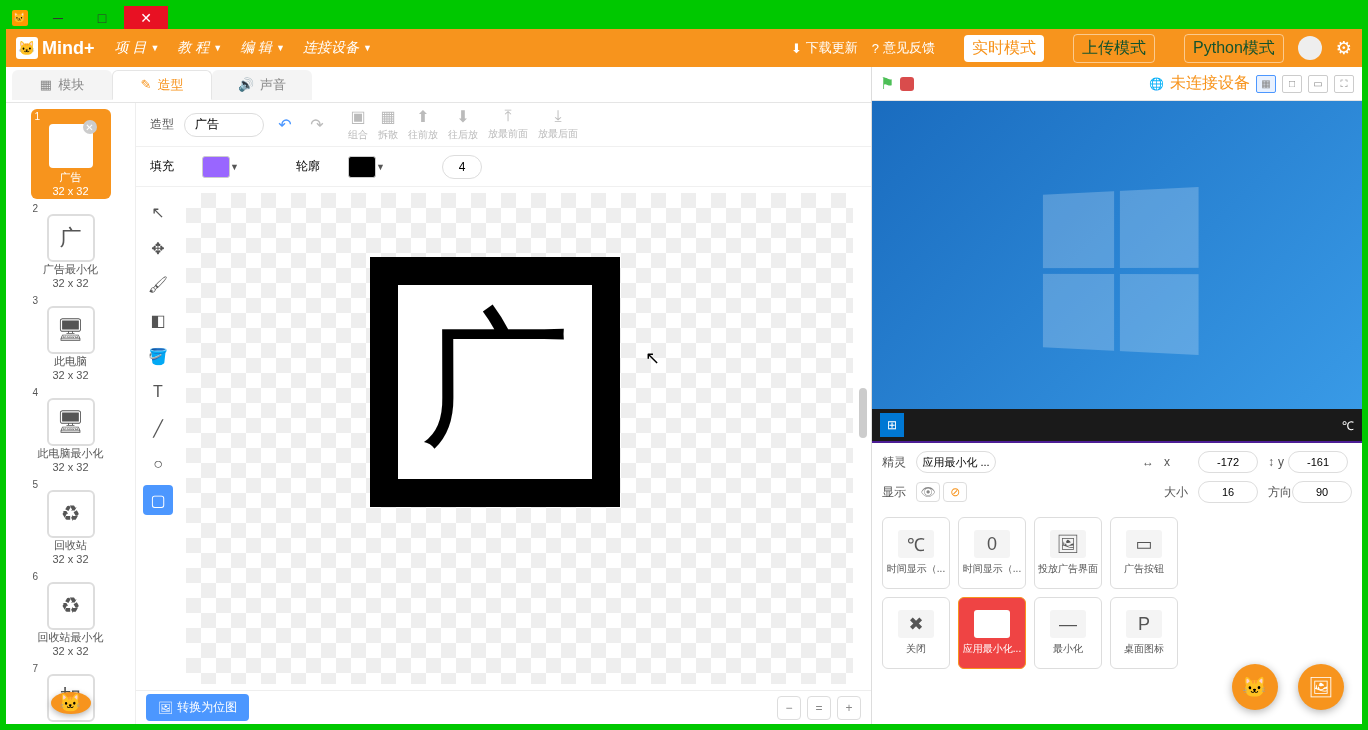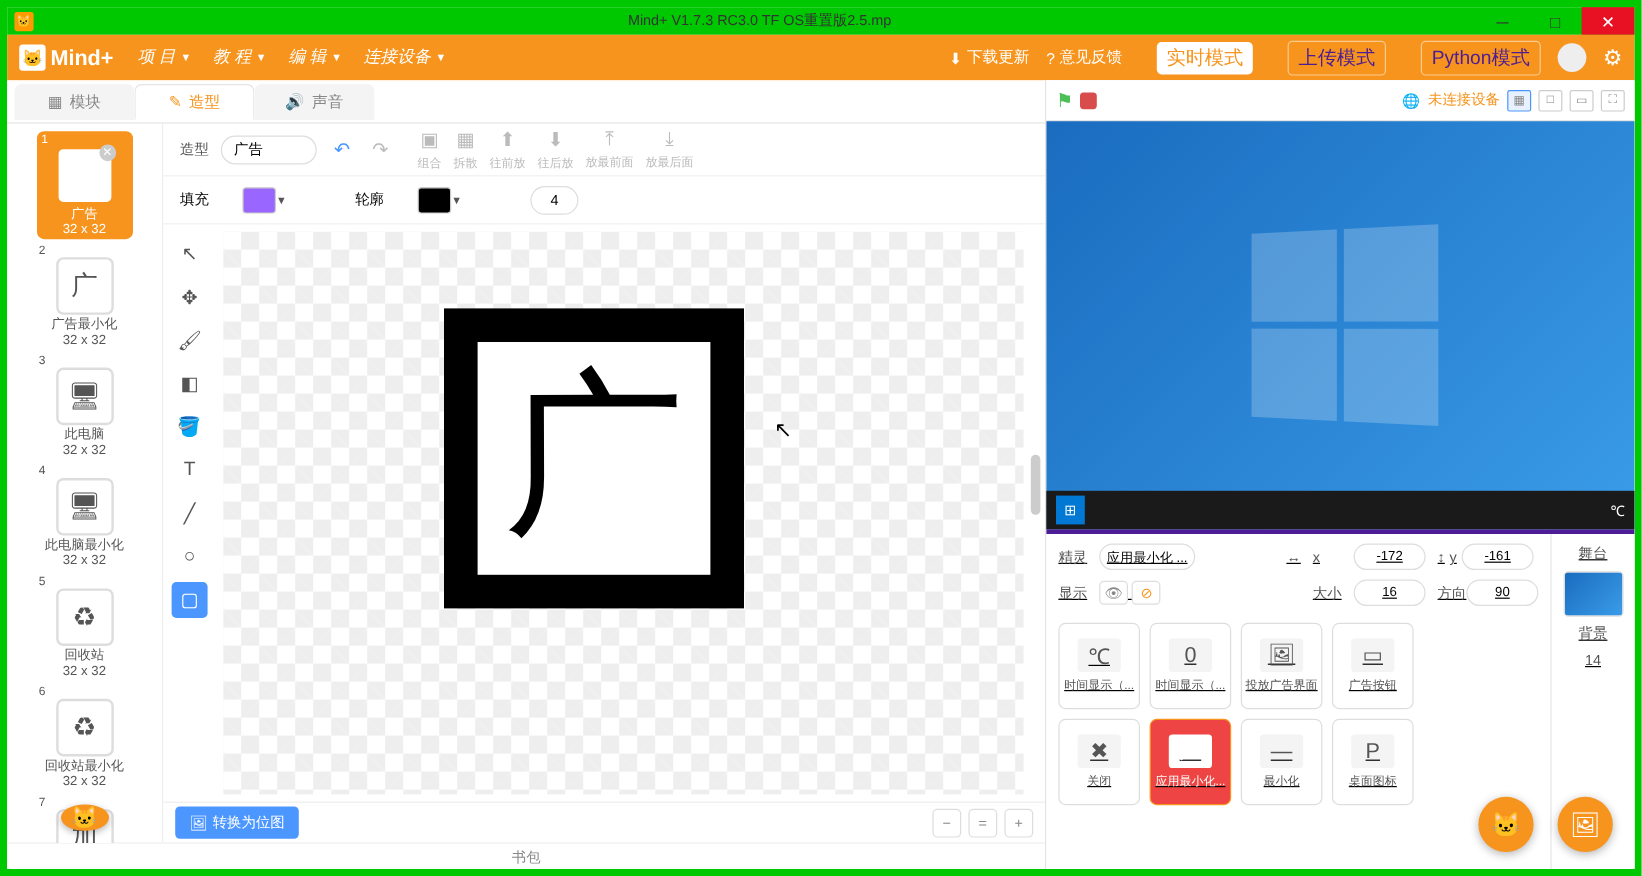--- a/index.html
+++ b/index.html
@@ -13,21 +13,21 @@
 .titlebar .winbtn.close { background: #e81123; color:#fff; }
 .menubar { height: 38px; background: #f7941d; display: flex; align-items: center; padding: 0 10px; color: #fff; }
 .logo { display: flex; align-items: center; font-size: 18px; font-weight: bold; margin-right: 20px; }
 .logo-icon { width: 22px; height: 22px; background: #fff; border-radius: 3px; margin-right: 4px; display:flex;align-items:center;justify-content:center;font-size:14px;}
 .menu-item { margin-right: 18px; font-size: 14px; display: flex; align-items: center; cursor: pointer; font-style: italic; }
 .menu-item .arrow { margin-left: 4px; font-size: 9px; }
 .spacer { flex: 1; }
 .menubar-right { display: flex; align-items: center; gap: 14px; }
 .rbtn { color: #fff; font-size: 13px; display: flex; align-items: center; gap: 4px; cursor: pointer; }
 .modechip { background: #fff; color: #f7941d; padding: 3px 8px; border-radius: 4px; font-size: 16px; margin-left: 15px; }
-.modechip.o { background: transparent; color: #4c1d95; border: 1px solid rgba(255,255,255,0.5); }
+.modechip.o { background: transparent; color: #14532d; border: 1px solid rgba(255,255,255,0.5); }
 .avatar { width: 24px; height: 24px; background: #eee; border-radius: 50%; }
 .gear { font-size: 18px; }
 .content { flex: 1; display: flex; background: #fff; min-height: 0; }
 
 .editor { flex: 1; display: flex; flex-direction: column; border-right: 1px solid #ddd; min-width: 0; }
 .tabs-row { height: 36px; display: flex; align-items: center; border-bottom: 1px solid #e5e5e5; padding: 0 6px; }
 .tab { width: 100px; height: 30px; display: flex; align-items: center; justify-content: center; border-radius: 6px 6px 0 0; color: #888; gap: 6px; cursor: pointer; font-size: 13px;}
 .tab.active { color: #f7941d; border: 1px solid #e5e5e5; border-bottom: 1px solid #fff; background:#fff; }
 .tab.inactive { background: #f4f4f4; }
 .editor-body { flex: 1; display: flex; min-height: 0; }
@@ -67,30 +67,30 @@
 .convert-btn { background: #4c97ff; color: #fff; padding: 5px 12px; border-radius: 4px; font-size: 12px; display: flex; align-items: center; gap: 4px; cursor: pointer; }
 .zoom-group { margin-left: auto; display: flex; gap: 6px; }
 .zbtn { width: 24px; height: 24px; border: 1px solid #ddd; border-radius: 4px; display: flex; align-items: center; justify-content: center; color: #888; cursor: pointer; }
 .backpack { height: 22px; text-align: center; color: #888; border-top: 1px solid #eee; font-size: 12px; line-height:22px;}
 
 .right-panel { width: 490px; display: flex; flex-direction: column; background: #f9f9f9; }
 .stage-header { height: 34px; display: flex; align-items: center; padding: 0 8px; gap: 6px; border-bottom: 1px solid #e5e5e5; background: #fff; }
 .flag { color: #4cbf56; font-size: 16px; }
 .stop { width: 14px; height: 14px; background: #d94c4c; border-radius: 3px; }
 .stage-header .spacer { flex: 1; }
-.conn { color: #f7941d; font-size: 12px; }
+.conn { color: #f7941d; font-size: 16px; }
 .viewbtn { width: 20px; height: 18px; border: 1px solid #ccc; border-radius: 2px; display:inline-flex;align-items:center;justify-content:center;color:#888;font-size:10px;}
 .viewbtn.active{border-color:#4c97ff;background:#e8f1ff;}
 .stage { flex: 0 0 auto; height: 340px; background: linear-gradient(135deg,#1a6cbf,#3a9ce8); margin: 0; display:flex;align-items:center;justify-content:center; position:relative;}
 .winlogo { width:160px; height:160px; display:grid; grid-template-columns:1fr 1fr; grid-template-rows:1fr 1fr; gap:6px; transform: perspective(400px) rotateY(-14deg);}
 .winlogo div { background: rgba(255,255,255,0.22);}
 .stage-taskbar{position:absolute;bottom:0;left:0;right:0;height:32px;background:#1a1a1a;display:flex;align-items:center;padding:0 8px;color:#fff;}
 .stage-taskbar .start{width:24px;height:24px;background:#0078d4;display:flex;align-items:center;justify-content:center;font-size:12px;}
 .stage-taskbar .temp{margin-left:auto;font-size:12px;}
-.sprite-panel { flex: 1; display: flex; min-height: 0; border-top: 4px solid #4c1d95; background: #fff; text-decoration: underline;}
+.sprite-panel { flex: 1; display: flex; min-height: 0; border-top: 2px solid #4c1d95; background: #fff;}
 .sprite-info-area { flex: 1; display: flex; flex-direction: column; }
 .sprite-info { padding: 8px 10px; display: grid; grid-template-columns: auto 1fr auto auto auto auto; gap: 8px 10px; align-items: center; font-size: 12px; color: #555; }
 .sprite-info input { width: 60px; height: 22px; border: 1px solid #ddd; border-radius: 11px; text-align: center; font-size: 11px; }
 .sprite-info .name-in { width: 80px; }
 .vis-btn { width: 24px; height: 20px; border: 1px solid #ddd; border-radius: 4px; display: inline-flex; align-items: center; justify-content: center; color: #888; }
 .vis-btn.off { color: #f7941d; }
 .sprite-grid { flex: 1; overflow: auto; padding: 6px 10px 50px 10px; display: grid; grid-template-columns: repeat(4, 68px); gap: 8px; align-content: start; position:relative;}
 .sprite-card { width: 68px; height: 72px; border: 1px solid #ddd; border-radius: 6px; display: flex; flex-direction: column; align-items: center; justify-content: center; gap: 4px; font-size: 10px; color: #555; cursor: pointer; background:#fff; overflow:hidden;}
 .sprite-card.active { border-color: #f7941d; background: #ef4444; color: #fff; position:relative;}
 .sprite-card.active::after{content:'✕';position:absolute;top:-4px;right:-4px;width:14px;height:14px;background:#ccc;border-radius:50%;color:#fff;font-size:9px;display:none;}
@@ -100,21 +100,20 @@
 .stage-thumb { width: 50px; height: 38px; background: linear-gradient(135deg,#1a6cbf,#3a9ce8); border: 1px solid #ddd; border-radius: 4px; }
 .fab-row { position: absolute; bottom: 14px; right: 18px; display: flex; gap: 20px; }
 .fab { width: 46px; height: 46px; background: #f7941d; border-radius: 50%; display: flex; align-items: center; justify-content: center; color: #fff; font-size: 20px; box-shadow: 0 2px 8px rgba(0,0,0,0.3); cursor: pointer; }
 </style>
 </head>
 <body>
 
 <div class="window">
   <div class="titlebar">
     <div class="icon">🐱</div>
-    <div class="title">Mind+ V1.7.3 RC3.0   TF  OS重置版2.5.mp</div>
     <div class="winbtns">
       <div class="winbtn">─</div>
       <div class="winbtn">□</div>
       <div class="winbtn close">✕</div>
     </div>
   </div>
 
   <div class="menubar">
     <div class="logo">
       <div class="logo-icon">🐱</div>
@@ -270,21 +269,20 @@
           <div class="bottom-bar">
             <div class="convert-btn">🖼 <span>转换为位图</span></div>
             <div class="zoom-group">
               <div class="zbtn">−</div>
               <div class="zbtn">=</div>
               <div class="zbtn">+</div>
             </div>
           </div>
         </div>
       </div>
-      <div class="backpack">书包</div>
     </div>
 
     <div class="right-panel">
       <div class="stage-header">
         <div class="flag">⚑</div>
         <div class="stop"></div>
         <div class="spacer"></div>
         <span style="color:#4c97ff;">🌐</span>
         <span class="conn">未连接设备</span>
         <span class="viewbtn active">▦</span>
@@ -356,26 +354,20 @@
               <div class="sprite-card">
                 <div class="sicon">—</div>
                 <div>最小化</div>
               </div>
               <div class="sprite-card">
                 <div class="sicon">P</div>
                 <div>桌面图标</div>
               </div>
             </div>
         </div>
-        <div class="stage-side">
-          <span>舞台</span>
-          <div class="stage-thumb"></div>
-          <span>背景</span>
-          <span>14</span>
-        </div>
       </div>
     </div>
   </div>
 
   <div class="fab-row">
     <div class="fab">🐱</div>
     <div class="fab">🖼</div>
   </div>
 </div>
 

